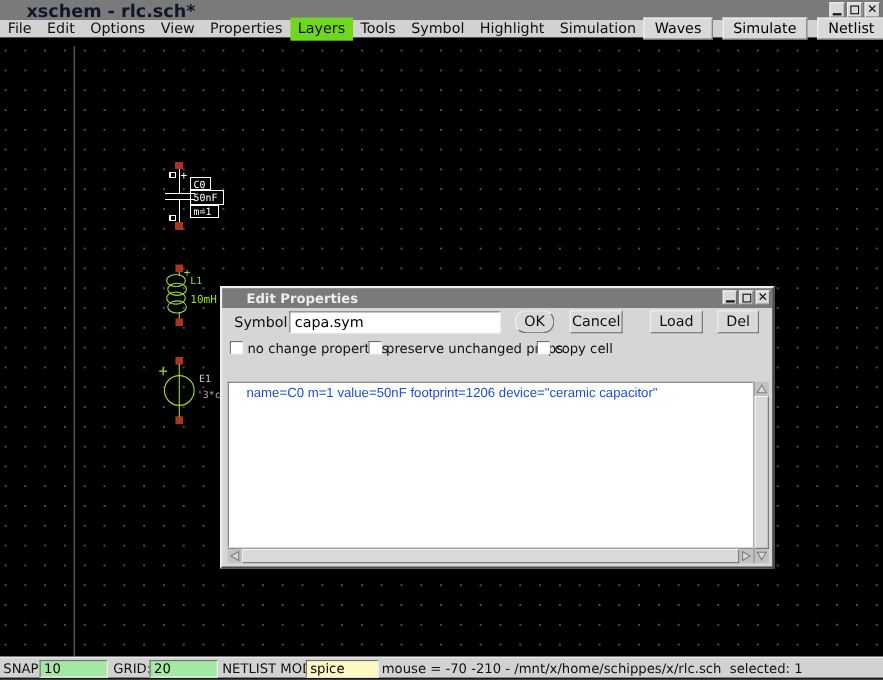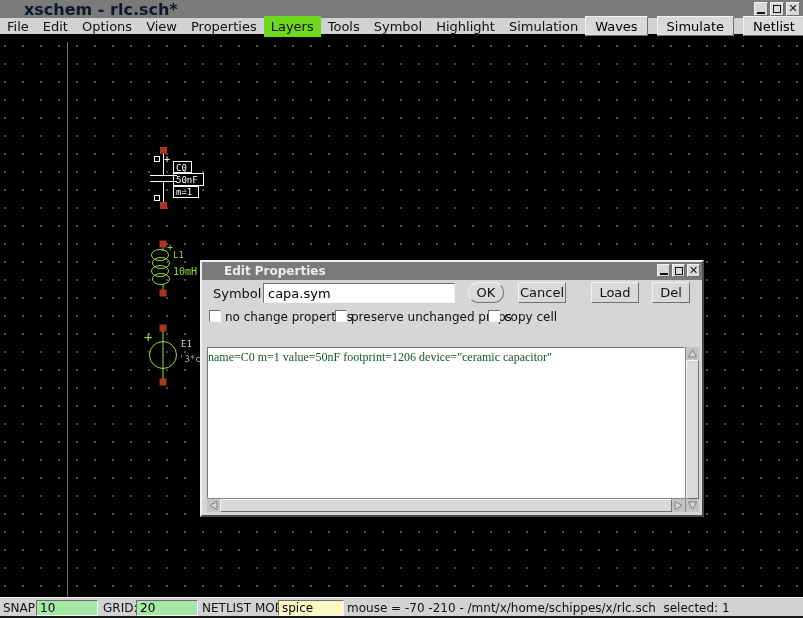--- a/index.html
+++ b/index.html
@@ -58,23 +58,23 @@
   .btn-del    { left:450px; width:38px; }
   .check-row { position:relative; height:18px; font-size:12px; color:#101010; }
   .cbox { position:absolute; top:2px; width:12px; height:12px; background:#fff; }
   .clabel { position:absolute; top:2px; }
   .cb1 { left:7px; }  .cb1l { left:23px; }
   .cb2 { left:133px; } .cb2l { left:149px; }
   .cb3 { left:286px; } .cb3l { left:302px; }
 
   .textwidget { position:absolute; left:5px; right:3px; top:85px; bottom:3px; display:flex; }
   .tw-left { flex:1; display:flex; flex-direction:column; }
-  .text-pane { flex:1; background:#fff; padding:2px 0; overflow:hidden;
-               font-family:Liberation Serif, serif; font-size:12px;
-               color:#14532d; white-space:pre; }
+  .text-pane { flex:1; background:#fff; padding:2px 16px; overflow:hidden;
+               font-family:Liberation Sans, sans-serif; font-size:12px;
+               color:#1d4ed8; white-space:pre; }
   .hscroll { height:14px; background:#c2c2c2; display:flex; align-items:stretch;
              border-top:1px solid #8a8a8a; }
   .vscroll { width:14px; background:#c2c2c2; display:flex; flex-direction:column;
              border-left:1px solid #8a8a8a; }
   .sarrow { width:13px; height:13px; flex:0 0 auto; display:flex; align-items:center; justify-content:center; }
   .sthumb-v { flex:1; margin:0 0 0 0; }
   .sthumb-h { flex:1; }
 
   
   .statusbar { position:absolute; left:0; top:597px; width:803px; height:21px; background:#d2d2d2;

